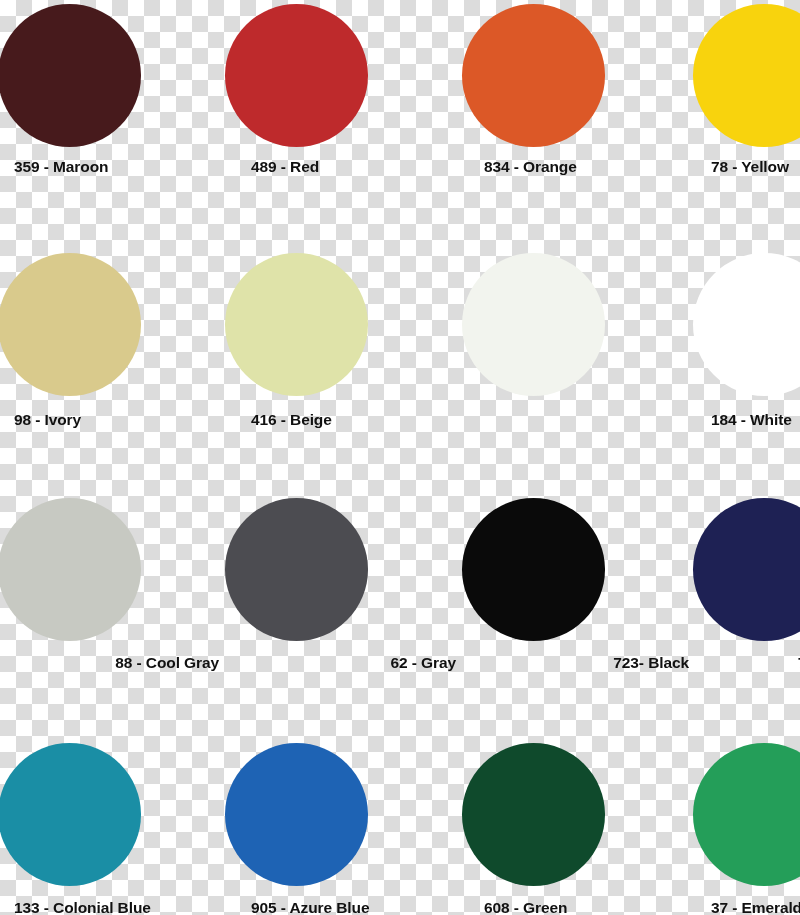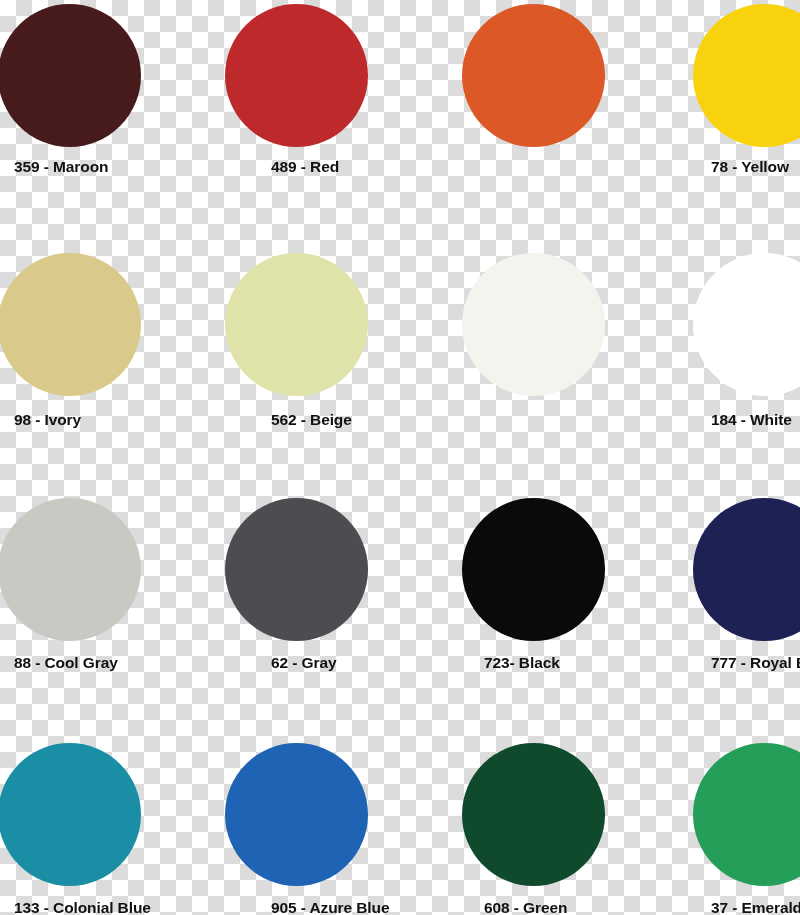--- a/index.html
+++ b/index.html
@@ -68,55 +68,56 @@
     position: absolute;
     left: 10px;
     top: 160px;
     width: 205px;
     font-size: 15.5px;
     font-weight: bold;
     color: #111111;
     letter-spacing: -0.1px;
     white-space: nowrap;
   }
-  .col-2 .swatch-label { left: 32px; margin-left: 20px; }
+  .col-2 .swatch-label { left: 32px; }
   .col-3 .swatch-label { left: 50px; }
   .col-4 .swatch-label { left: 62px; }
 
   .row-1 .swatch-label { top: 158px; }
   .row-2 .swatch-label { top: 166px; }
-  .row-3 .swatch-label { top: 164px; }
+  .row-3 .swatch-label { top: 164px; text-align: right; }
   .row-4 .swatch-label { top: 164px; }
 </style>
 </head>
 <body>
 
 <div id="palette-grid">
     <div class="swatch-cell row-1 col-1">
       <div class="swatch-disc" style="background: rgb(71, 26, 28);"></div>
       <div class="swatch-label">359 - Maroon</div>
     </div>
     <div class="swatch-cell row-1 col-2">
       <div class="swatch-disc" style="background: rgb(190, 42, 44);"></div>
       <div class="swatch-label">489 - Red</div>
     </div>
     <div class="swatch-cell row-1 col-3">
       <div class="swatch-disc" style="background: rgb(220, 88, 39);"></div>
+      <div class="swatch-label">834 - Orange</div>
     </div>
     <div class="swatch-cell row-1 col-4">
       <div class="swatch-disc" style="background: rgb(248, 211, 13);"></div>
       <div class="swatch-label">78 - Yellow</div>
     </div>
     <div class="swatch-cell row-2 col-1">
       <div class="swatch-disc" style="background: rgb(217, 202, 140);"></div>
       <div class="swatch-label">98 - Ivory</div>
     </div>
     <div class="swatch-cell row-2 col-2">
       <div class="swatch-disc" style="background: rgb(223, 227, 169);"></div>
-      <div class="swatch-label">562 - Beige</div>
+      <div class="swatch-label">416 - Beige</div>
     </div>
     <div class="swatch-cell row-2 col-3">
       <div class="swatch-disc" style="background: rgb(242, 244, 238);"></div>
     </div>
     <div class="swatch-cell row-2 col-4">
       <div class="swatch-disc" style="background: rgb(255, 255, 255);"></div>
       <div class="swatch-label">184 - White</div>
     </div>
     <div class="swatch-cell row-3 col-1">
       <div class="swatch-disc" style="background: rgb(199, 201, 194);"></div>

